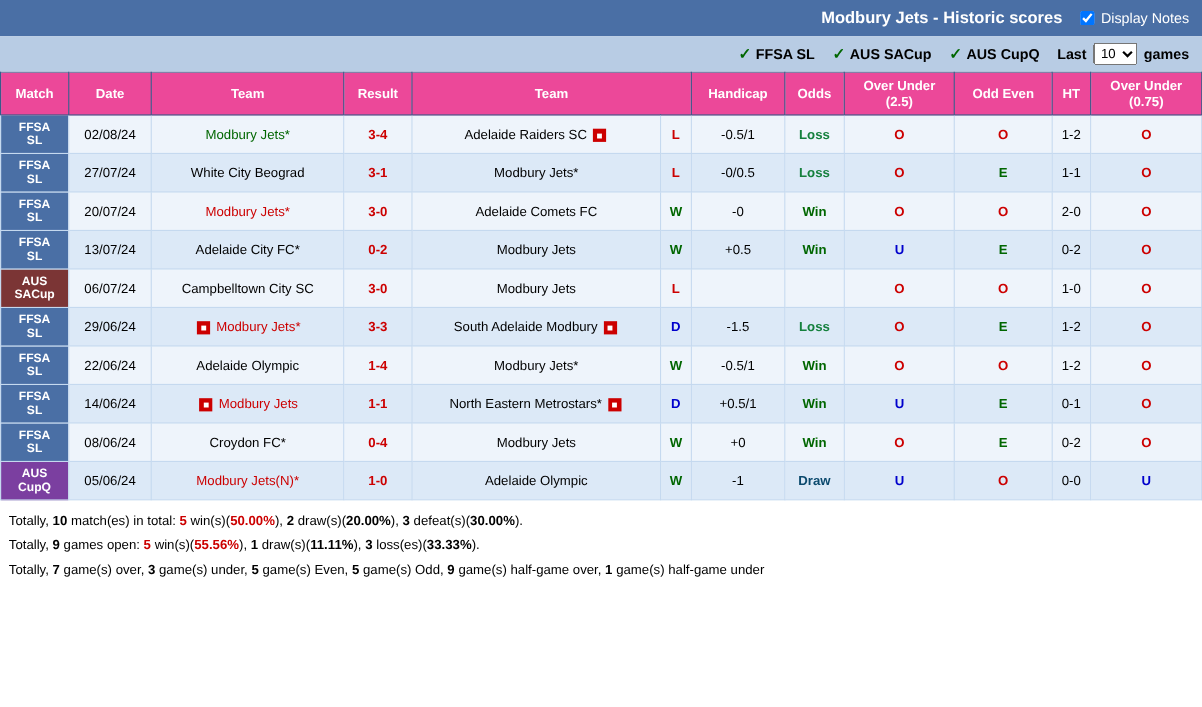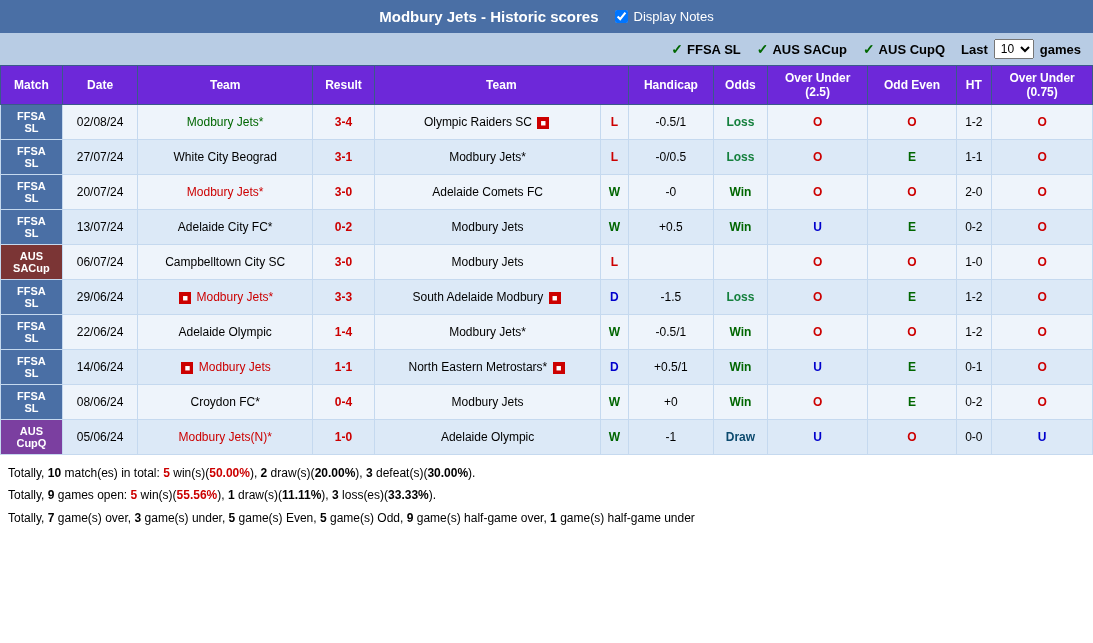--- a/index.html
+++ b/index.html
@@ -4,42 +4,42 @@
   <style>
     * { box-sizing: border-box; margin: 0; padding: 0; }
     body { font-family: Arial, sans-serif; font-size: 12px; background: #fff; width: 1093px; }
     
     .header {
       background: #4a6fa5;
       color: white;
       padding: 8px 12px;
       display: flex;
       align-items: center;
-      justify-content: center;
+      justify-content: flex-end;
     }
     .header-title { font-size: 15px; font-weight: bold; }
     .header-right { display: flex; align-items: center; gap: 6px; margin-left: 16px; }
     .checkbox-label { display: flex; align-items: center; gap: 3px; color: white; font-size: 13px; }
     
     .filter-bar {
       background: #b8cce4;
       padding: 6px 12px;
       display: flex;
       align-items: center;
       justify-content: flex-end;
       gap: 16px;
     }
     .filter-item { display: flex; align-items: center; gap: 4px; font-size: 13px; font-weight: bold; }
     .last-games { display: flex; align-items: center; gap: 6px; font-size: 13px; font-weight: bold; }
     
     .table-container { overflow-x: auto; }
     table { width: 100%; border-collapse: collapse; }
     
     thead tr th {
-      background: #6d28d9;
+      background: #ec4899;
       color: white;
       padding: 5px 4px;
       text-align: center;
       font-size: 12px;
       border: 1px solid #3a5a8a;
     }
     
     tbody tr:nth-child(even) { background: #dce9f7; }
     tbody tr:nth-child(odd) { background: #eef4fb; }
     
@@ -157,21 +157,21 @@
         <th>HT</th>
         <th>Over Under<br>(0.75)</th>
       </tr>
     </thead>
     <tbody id="table-body">
     <tr>
           <td class="match-type-ffsa">FFSA<br>SL</td>
           <td>02/08/24</td>
           <td><span class="team-green">Modbury Jets*</span></td>
           <td><span class="result-score">3-4</span></td>
-          <td><span class="">Olympic Raiders SC</span> <span class="red-icon">■</span></td>
+          <td><span class="">Adelaide Raiders SC</span> <span class="red-icon">■</span></td>
           <td><span class="result-l">L</span></td>
           <td>-0.5/1</td>
           <td><span class="loss-text">Loss</span></td>
           <td><span class="o-text">O</span></td>
           <td><span class="o-text">O</span></td>
           <td>1-2</td>
           <td><span class="o-text">O</span></td>
         </tr>
         <tr>
           <td class="match-type-ffsa">FFSA<br>SL</td>

